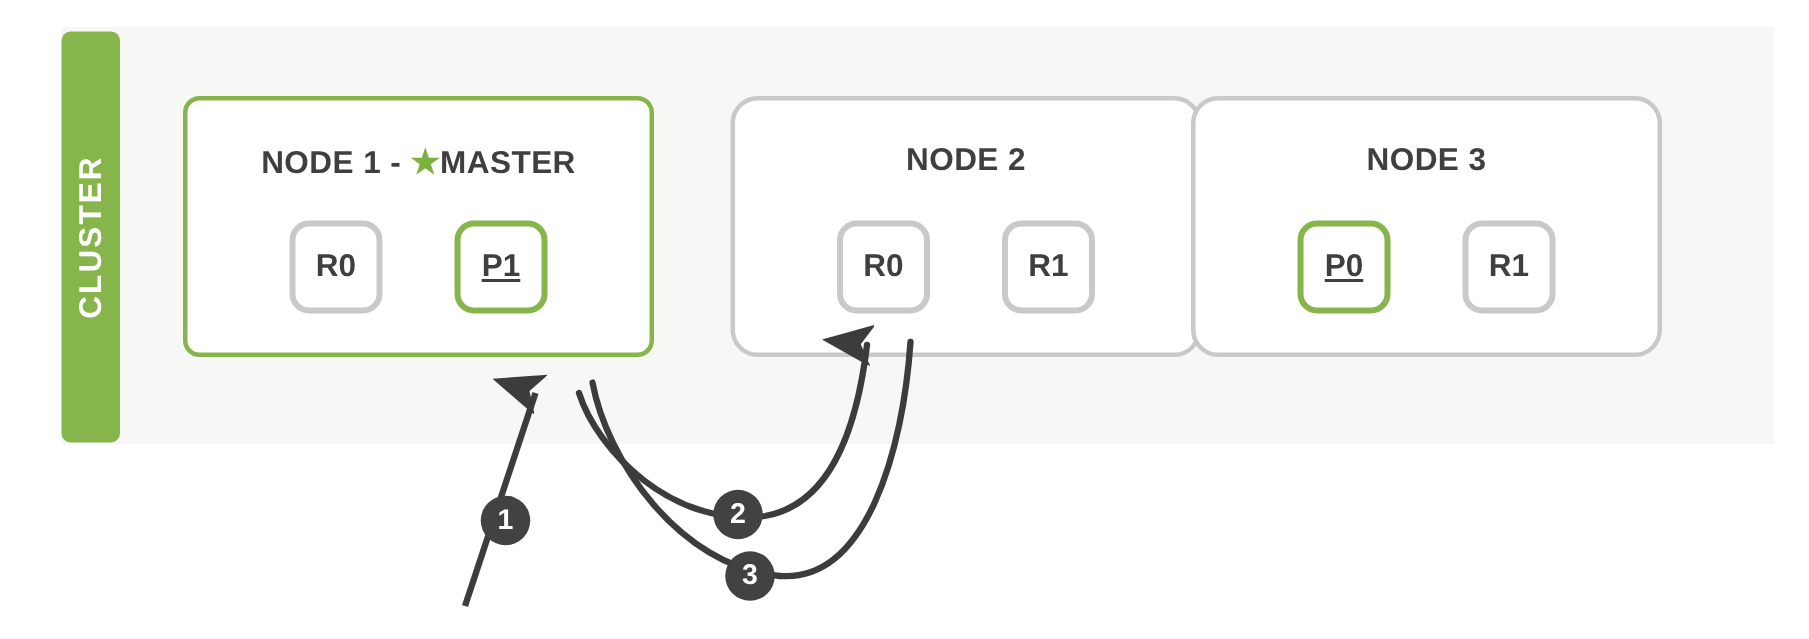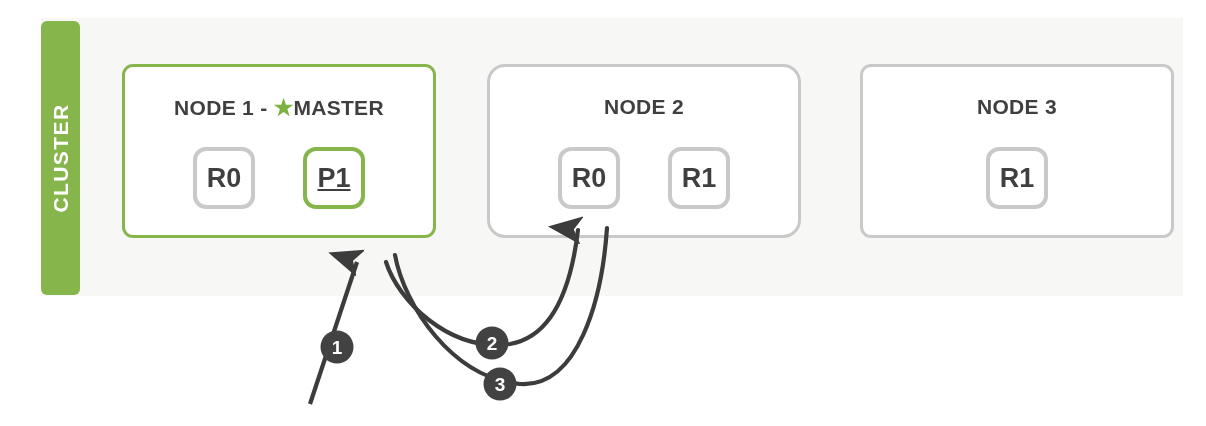--- a/index.html
+++ b/index.html
@@ -91,29 +91,29 @@
   .shard {
     width: 62px;
     height: 62px;
     border: 4px solid #c9c9c9;
     border-radius: 13px;
     background: #ffffff;
     box-sizing: border-box;
     display: flex;
     align-items: center;
     justify-content: center;
-    font-size: 27px;
+    font-size: 21px;
     font-weight: bold;
     color: #3f3f3f;
   }
   .shard.accent { border-color: #86b54c; text-decoration: underline; }
 
   #node-1 { left: 122px; }
   #node-2 { left: 487px; border-radius: 18px; }
-  #node-3 { left: 860px; }
+  #node-3 { left: 794px; border-radius: 18px; }
 
   
   #arrow-layer {
     position: absolute;
     left: 0;
     top: 0;
     width: 1206px;
     height: 426px;
     pointer-events: none;
   }
@@ -153,20 +153,21 @@
       <div class="shard">R0</div>
       <div class="shard">R1</div>
     </div>
   </div>
 
   <div class="node" id="node-3">
     <div class="node-title">
       <span>NODE 3</span>
     </div>
     <div class="shards">
+      <div class="shard accent">P0</div>
       <div class="shard">R1</div>
     </div>
   </div>
 
   <svg id="arrow-layer" viewBox="0 0 1206 426">
     <defs>
       <marker id="arrowhead" markerWidth="7" markerHeight="8" refX="3.2" refY="7.2" orient="auto" markerUnits="strokeWidth">
         <path d="M 3.2 0 L 6.6 8.2 L 3.2 6.2 L -0.2 8.2 Z" fill="#3c3c3c"></path>
       </marker>
     </defs>

